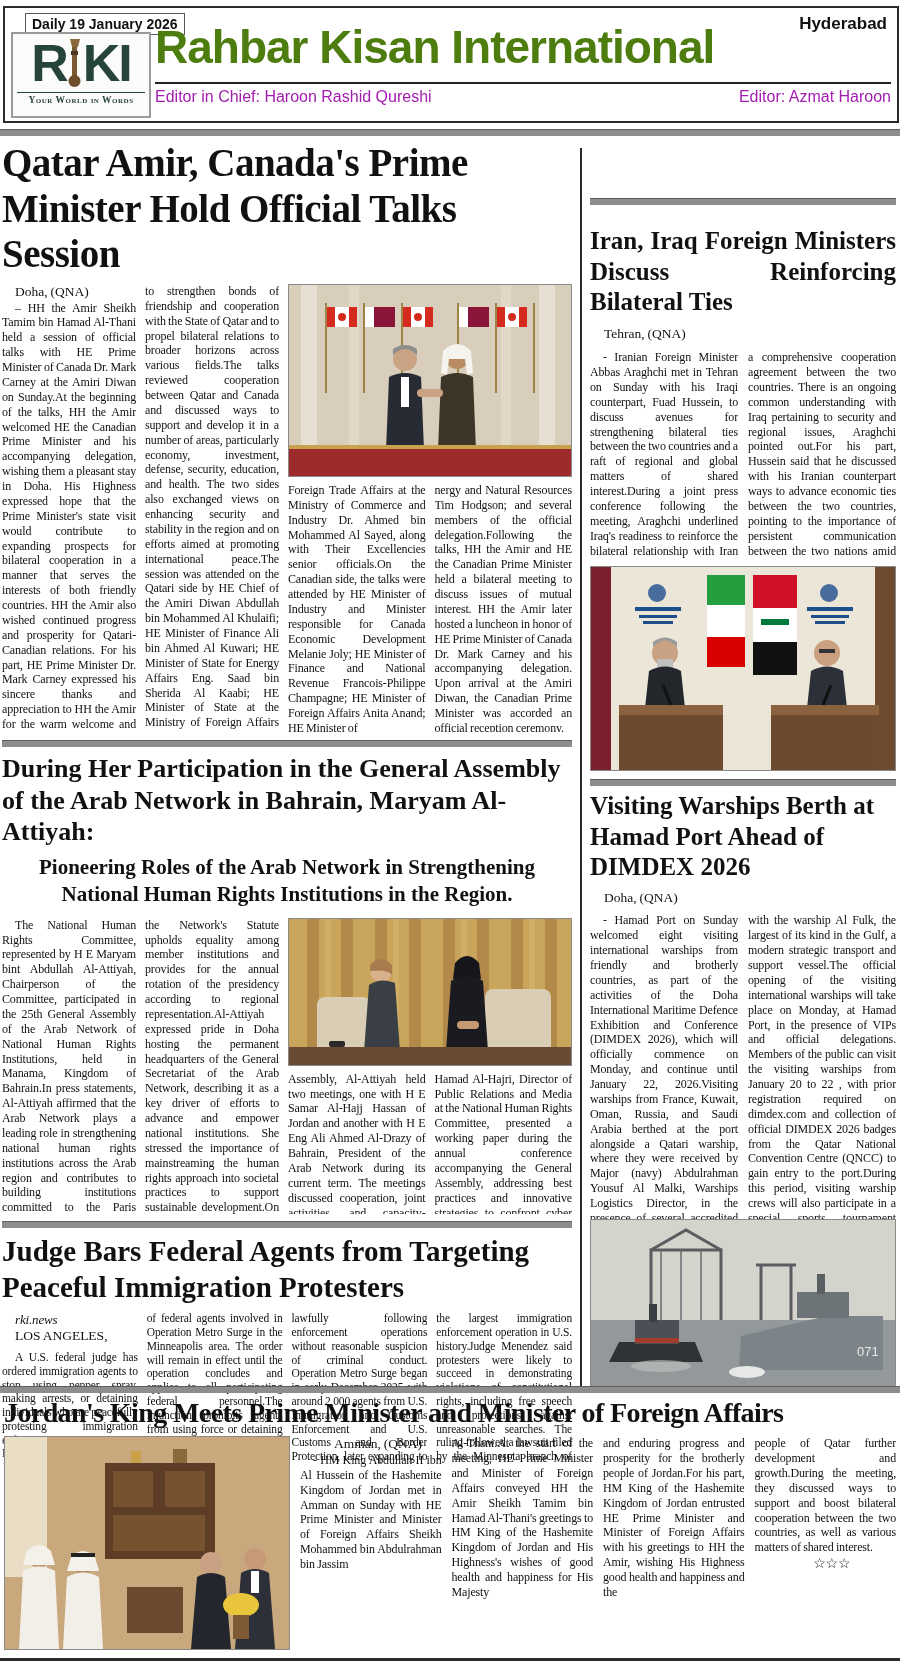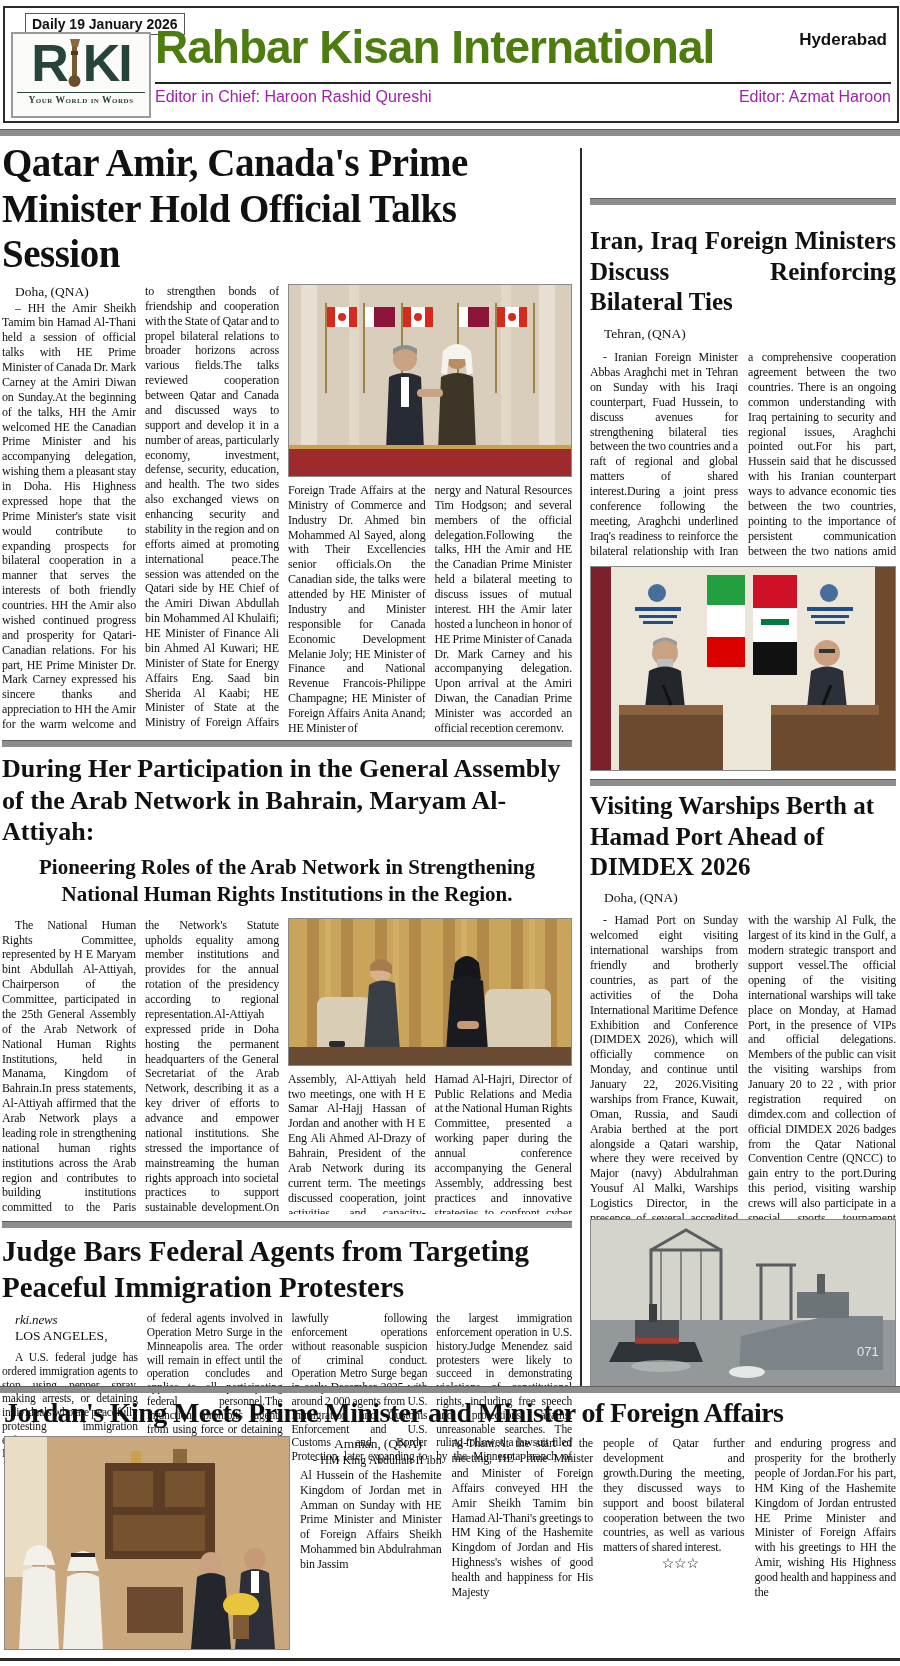--- a/index.html
+++ b/index.html
@@ -2,21 +2,21 @@
 <html><head>
 <meta charset="utf-8">
 <style>
   html,body{margin:0;padding:0;background:#e9e9e9;}
   .page{position:relative;width:900px;height:1666px;background:#fff;margin:0 auto;overflow:hidden;
         font-family:"Liberation Serif",serif;color:#111;}
   
   .masthead{position:absolute;top:6px;left:3px;width:892px;height:113px;border:2px solid #2b2b2b;background:#fff;}
   .datebox{position:absolute;top:5px;left:20px;border:1px solid #555;padding:0 6px;
            font:bold 14px/20px "Liberation Sans",sans-serif;color:#111;}
-  .citylabel{position:absolute;top:22px;right:10px;font:bold 17px "Liberation Sans",sans-serif;}
+  .citylabel{position:absolute;top:6px;right:10px;font:bold 17px "Liberation Sans",sans-serif;}
   .logo{position:absolute;top:24px;left:6px;width:136px;height:82px;border:2px solid #9a9a9a;
         background:#fbfbf9;text-align:center;}
   .logo-letters{display:flex;align-items:center;justify-content:center;height:58px;
         font:800 52px/1 "Liberation Sans",sans-serif;color:#27443a;letter-spacing:-2px;}
   .logo-tagline{margin:0 4px;border-top:1.5px solid #27443a;font:700 9.5px/14px "Liberation Serif",serif;
         color:#27443a;letter-spacing:.5px;font-variant:small-caps;}
   .paper-title{position:absolute;top:14px;left:150px;width:740px;
         font:bold 46px/1.1 "Liberation Sans",sans-serif;color:#4d7c0f;letter-spacing:-1px;white-space:nowrap;}
   .editors{position:absolute;top:74px;left:150px;right:6px;border-top:2px solid #222;padding-top:4px;
         display:flex;justify-content:space-between;font:16px "Liberation Sans",sans-serif;color:#a21caf;}
@@ -410,23 +410,23 @@
         </svg>
       </div>
       <div class="col bodytext">
         <p class="dateline" style="text-indent:34px;">Amman, (QNA)</p>
         <p>- HM King Abdullah II ibn Al Hussein of the Hashemite Kingdom of Jordan met in Amman on Sunday with HE Prime Minister and Minister of Foreign Affairs Sheikh Mohammed bin Abdulrahman bin Jassim</p>
       </div>
       <div class="col bodytext">
         <p style="text-indent:0;">Al-Thani.At the start of the meeting, HE Prime Minister and Minister of Foreign Affairs conveyed HH the Amir Sheikh Tamim bin Hamad Al-Thani's greetings to HM King of the Hashemite Kingdom of Jordan and His Highness's wishes of good health and happiness for His Majesty</p>
       </div>
       <div class="col bodytext">
+        <p style="text-indent:0;">and enduring progress and prosperity for the brotherly people of Jordan.For his part, HM King of the Hashemite Kingdom of Jordan entrusted HE Prime Minister and Minister of Foreign Affairs with his greetings to HH the Amir, wishing His Highness good health and happiness and the</p>
+      </div>
+      <div class="col bodytext">
         <p style="text-indent:0;">people of Qatar further development and growth.During the meeting, they discussed ways to support and boost bilateral cooperation between the two countries, as well as various matters of shared interest.</p>
         <p class="endmark">☆☆☆</p>
       </div>
-      <div class="col bodytext">
-        <p style="text-indent:0;">and enduring progress and prosperity for the brotherly people of Jordan.For his part, HM King of the Hashemite Kingdom of Jordan entrusted HE Prime Minister and Minister of Foreign Affairs with his greetings to HH the Amir, wishing His Highness good health and happiness and the</p>
-      </div>
     </div>
   </div>
 
   <div class="bottomline"></div>
 </div>
 
 </body></html>

